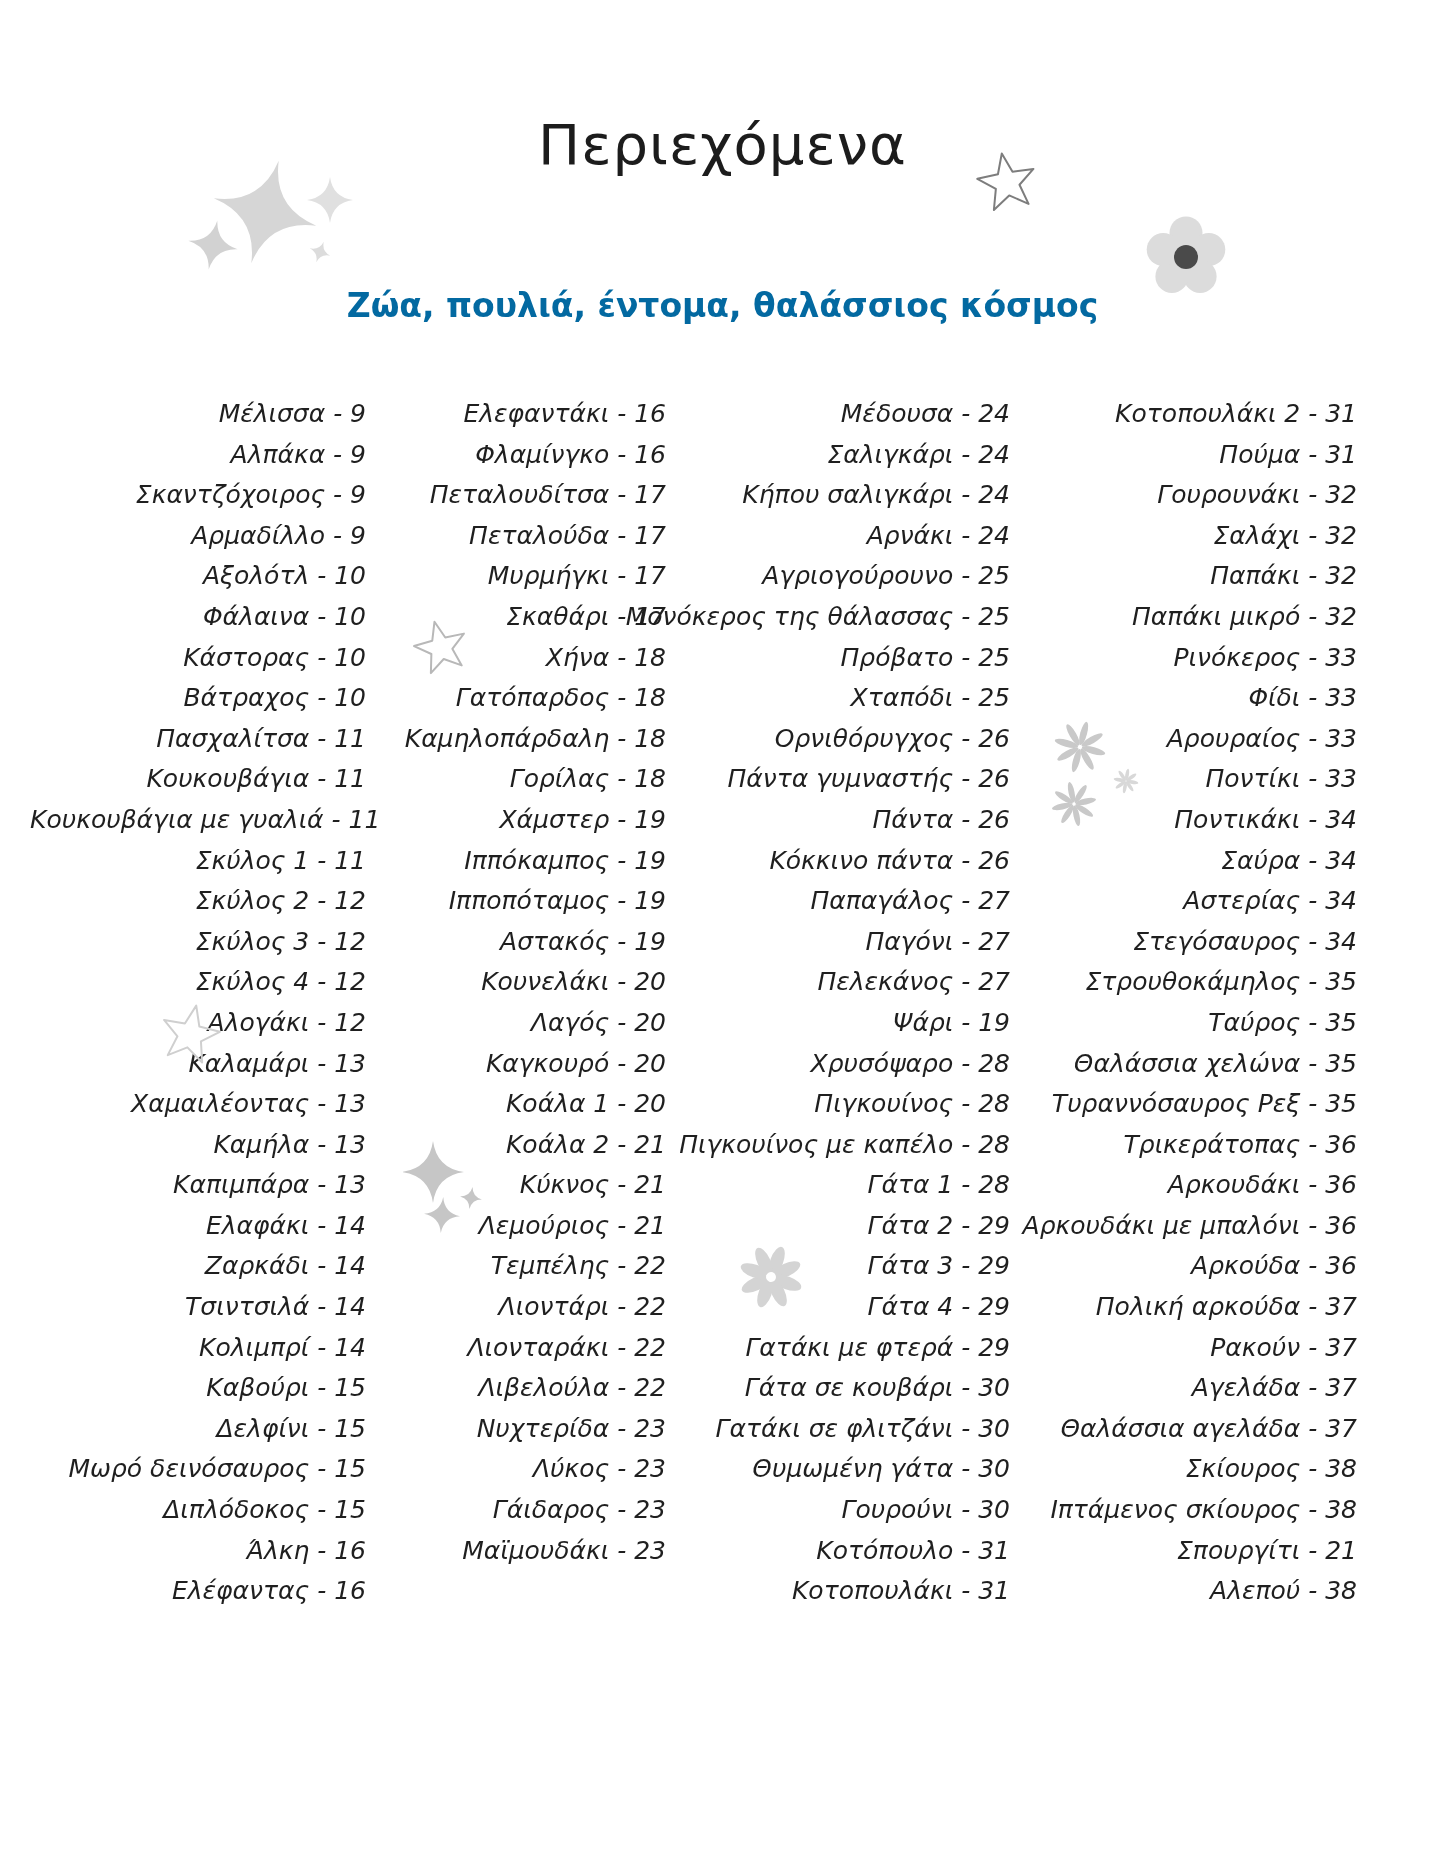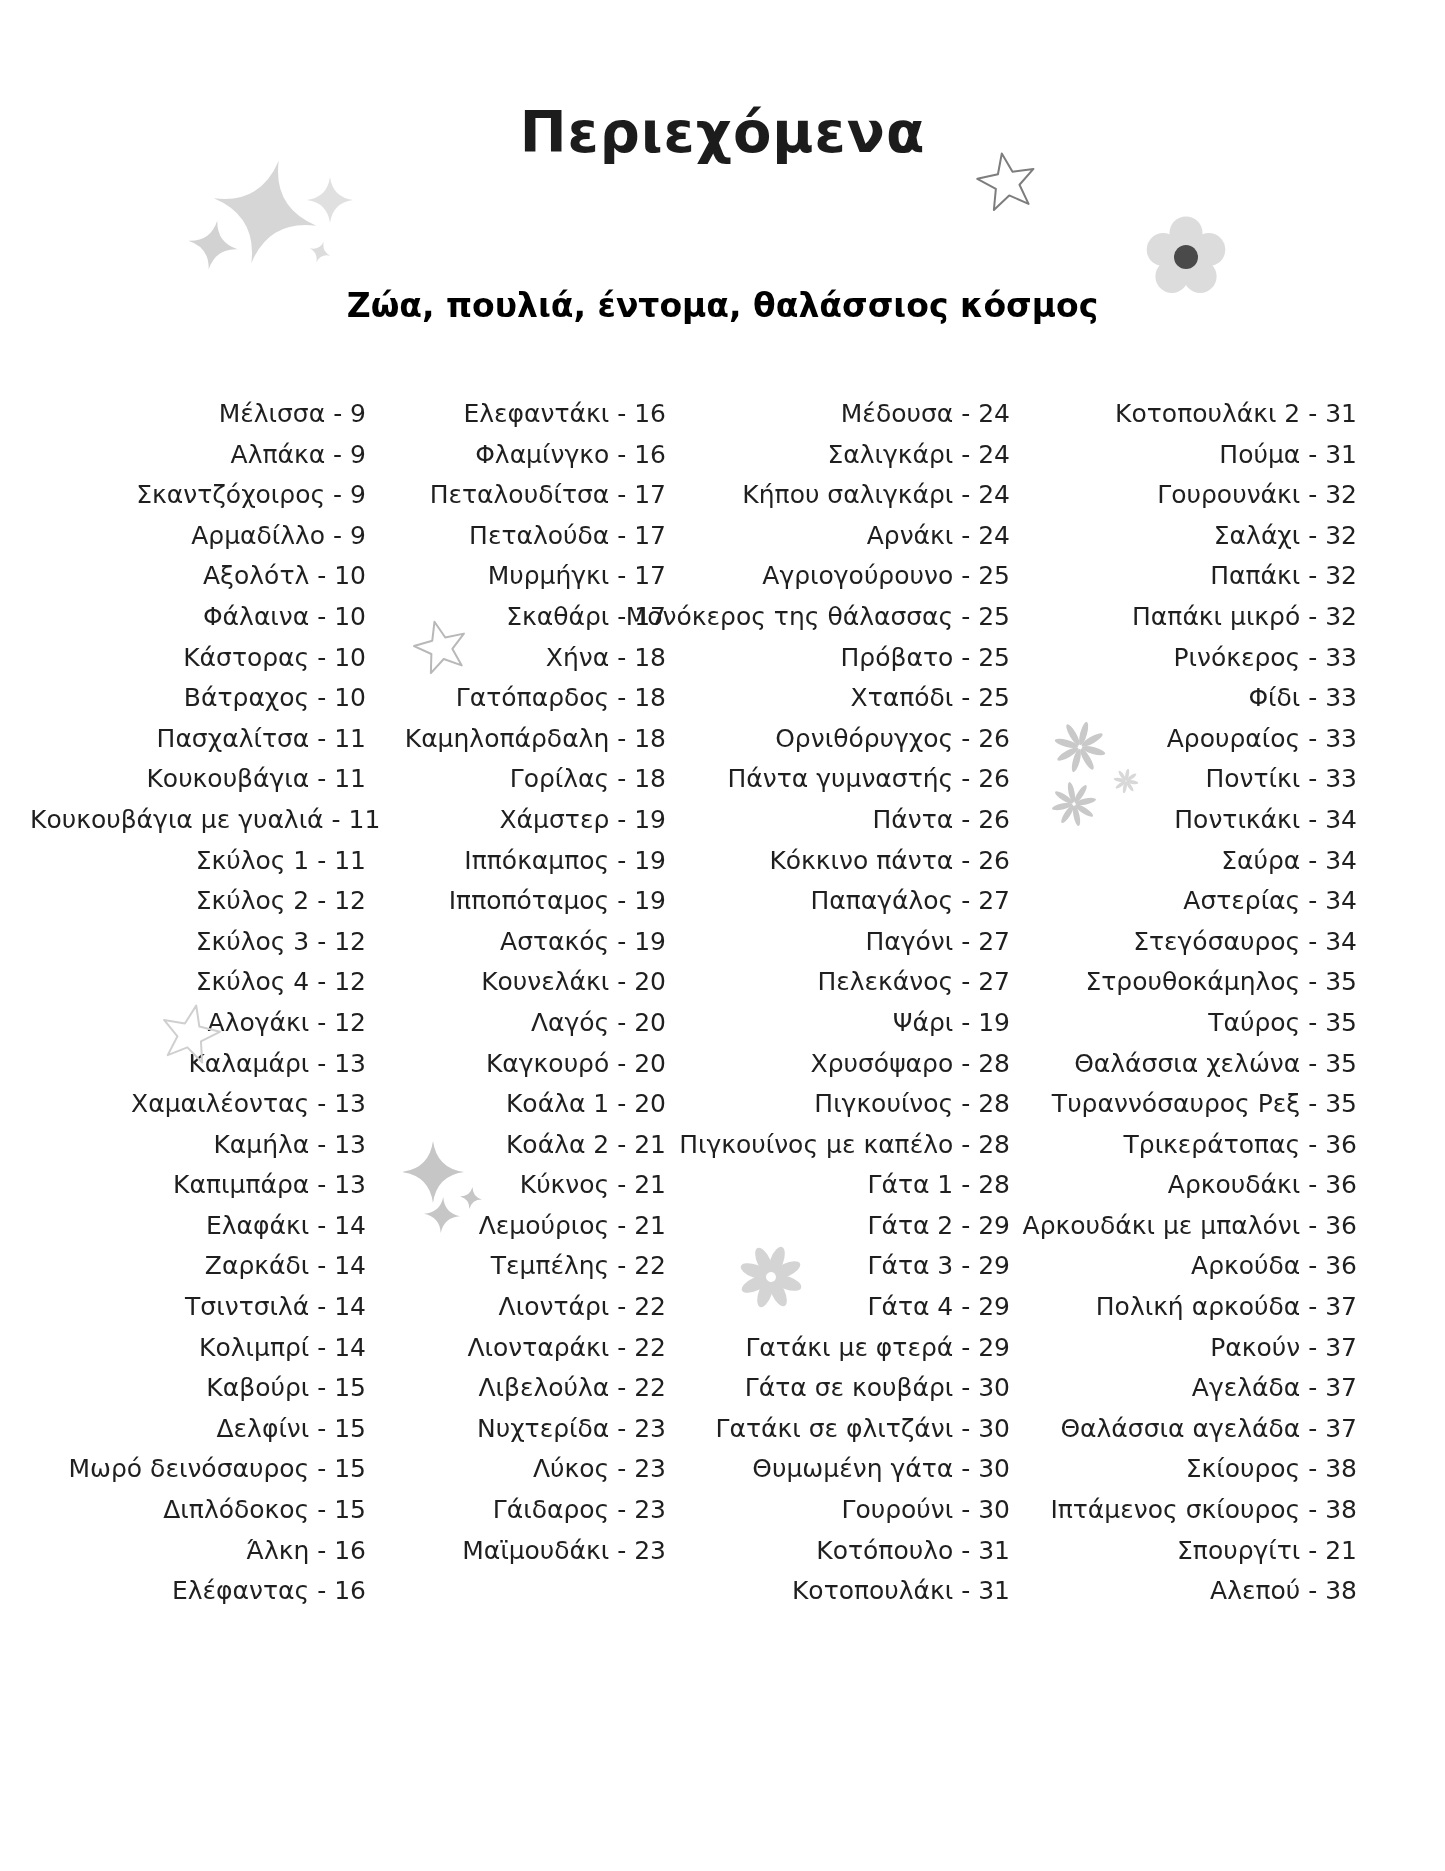--- a/index.html
+++ b/index.html
@@ -13,42 +13,43 @@
     position: relative;
     overflow: hidden;
     font-family: "DejaVu Sans", "Liberation Sans", sans-serif;
     color: #1c1c1c;
   }
   .page { position: absolute; inset: 0; }
 
   .page-title {
     position: absolute;
     left: 0; right: 0;
-    top: 100px;
+    top: 112px;
     margin: 0;
     text-align: center;
     font-size: 56px;
-    font-weight: 700;
+    font-weight: 400;
     letter-spacing: 1px;
     color: #1c1c1c;
   }
   .section-subtitle {
     position: absolute;
     left: 0; right: 0;
     top: 286px;
     margin: 0;
     text-align: center;
     font-size: 33px;
     font-weight: 700;
-    color: #000000;
+    color: #0369a1;
   }
 
   .toc-col {
     position: absolute;
     top: 394px;
+    font-style: italic;
   }
   .toc-col .toc-row {
     line-height: 40.6px;
     font-size: 25px;
     text-align: right;
     white-space: nowrap;
     color: #1f1f1f;
   }
   #col-1 { left: 30px;  width: 336px; }
   #col-2 { left: 380px; width: 286px; }

